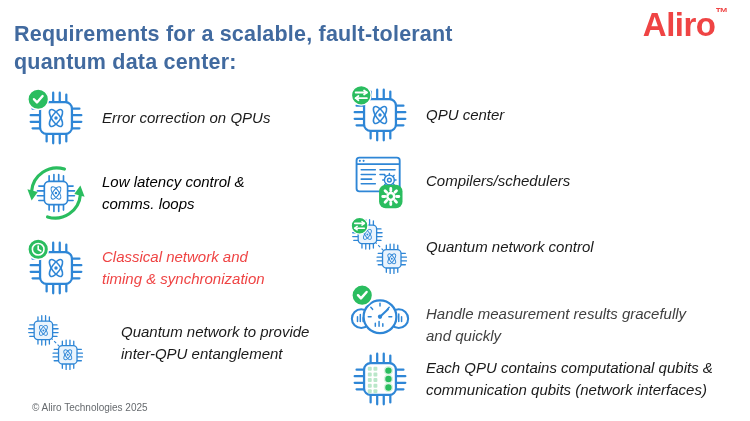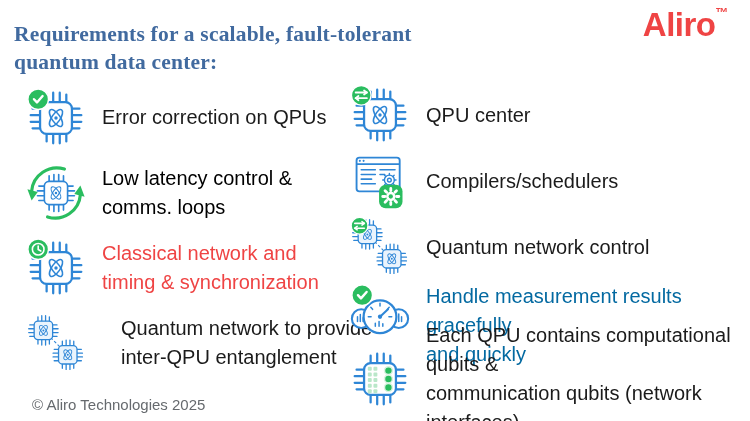--- a/index.html
+++ b/index.html
@@ -55,38 +55,39 @@
   .icon {
     width: 60px;
     height: 60px;
     flex: none;
     display: flex;
     align-items: center;
     justify-content: center;
   }
   .icon svg { width: 60px; height: 60px; display: block; }
   .label {
-    font-size: 20px;
+    font-size: 15px;
     color: #1b1b1b;
     line-height: 1.45;
     white-space: pre-line;
+    font-style: italic;
   }
   .footer {
     position: absolute;
     left: 32px;
     bottom: 8px;
-    font-size: 15px;
+    font-size: 10px;
     color: #666a6e;
   }
 </style>
 </head>
 <body>
 
 <div class="slide">
-  <div class="title" style="color: rgb(65, 106, 159); font-family: Liberation Serif, serif;">Requirements for a scalable, fault-tolerant
+  <div class="title" style="color: rgb(65, 106, 159);">Requirements for a scalable, fault-tolerant
 quantum data center:</div>
   <div class="logo" style="color: #ef4444;"><span>Aliro</span><span class="tm">™</span></div>
   <div class="col col-left" id="col-left">
       <div class="row">
         <span class="icon">
           <svg viewBox="0 0 64 64">
             <g stroke="#2e86d6" stroke-width="2.4" stroke-linecap="round" fill="none">
               <path d="M22 7v8M29 5v10M36 5v10M43 7v8 M22 49v8M29 49v10M36 49v10M43 49v8 M7 22h8M5 29h10M5 36h10M7 43h8 M49 22h8M49 29h10M49 36h10M49 43h8"></path>
               <rect x="15" y="15" width="34" height="34" rx="7" fill="#fff"></rect>
               <g stroke-width="1.7">
@@ -284,21 +285,21 @@
             <g stroke="#2e86d6" stroke-width="1.6" stroke-linecap="round">
               <path d="M32 21.5v3M22.2 25.9l1.9 2.2M41.8 25.9l-1.9 2.2M19.5 36h3M41.5 36h3"></path>
               <path d="M27 46v-3M31 46v-5M35 46v-2.5"></path>
             </g>
             <path d="M32 36L40.5 28" stroke="#2e86d6" stroke-width="2.2" stroke-linecap="round"></path>
             <circle cx="32" cy="36" r="2.3" fill="#2e86d6"></circle>
             <circle cx="13" cy="13" r="11" fill="#2abd5f" stroke="#fff" stroke-width="1.5"></circle>
             <path d="M8.5 13l3.2 3.4 6-6.8" stroke="#fff" stroke-width="2.6" fill="none" stroke-linecap="round" stroke-linejoin="round"></path>
           </svg>
         </span>
-        <span class="label" style="color: #0369a1; margin-top: 24px;">Handle measurement results gracefully
+        <span class="label" style="color: #404040; margin-top: 24px;">Handle measurement results gracefully
 and quickly</span>
       </div>
       <div class="row">
         <span class="icon">
           <svg viewBox="0 0 64 64">
             <g stroke="#2e86d6" stroke-width="2.4" stroke-linecap="round" fill="none">
               <path d="M22 7v8M29 5v10M36 5v10M43 7v8 M22 49v8M29 49v10M36 49v10M43 49v8 M7 22h8M5 29h10M5 36h10M7 43h8 M49 22h8M49 29h10M49 36h10M49 43h8"></path>
               <rect x="15" y="15" width="34" height="34" rx="7" fill="#fff"></rect>
             </g>
             <rect x="19" y="19" width="4.2" height="4.2" rx="1" fill="#b9e7c9"></rect>

